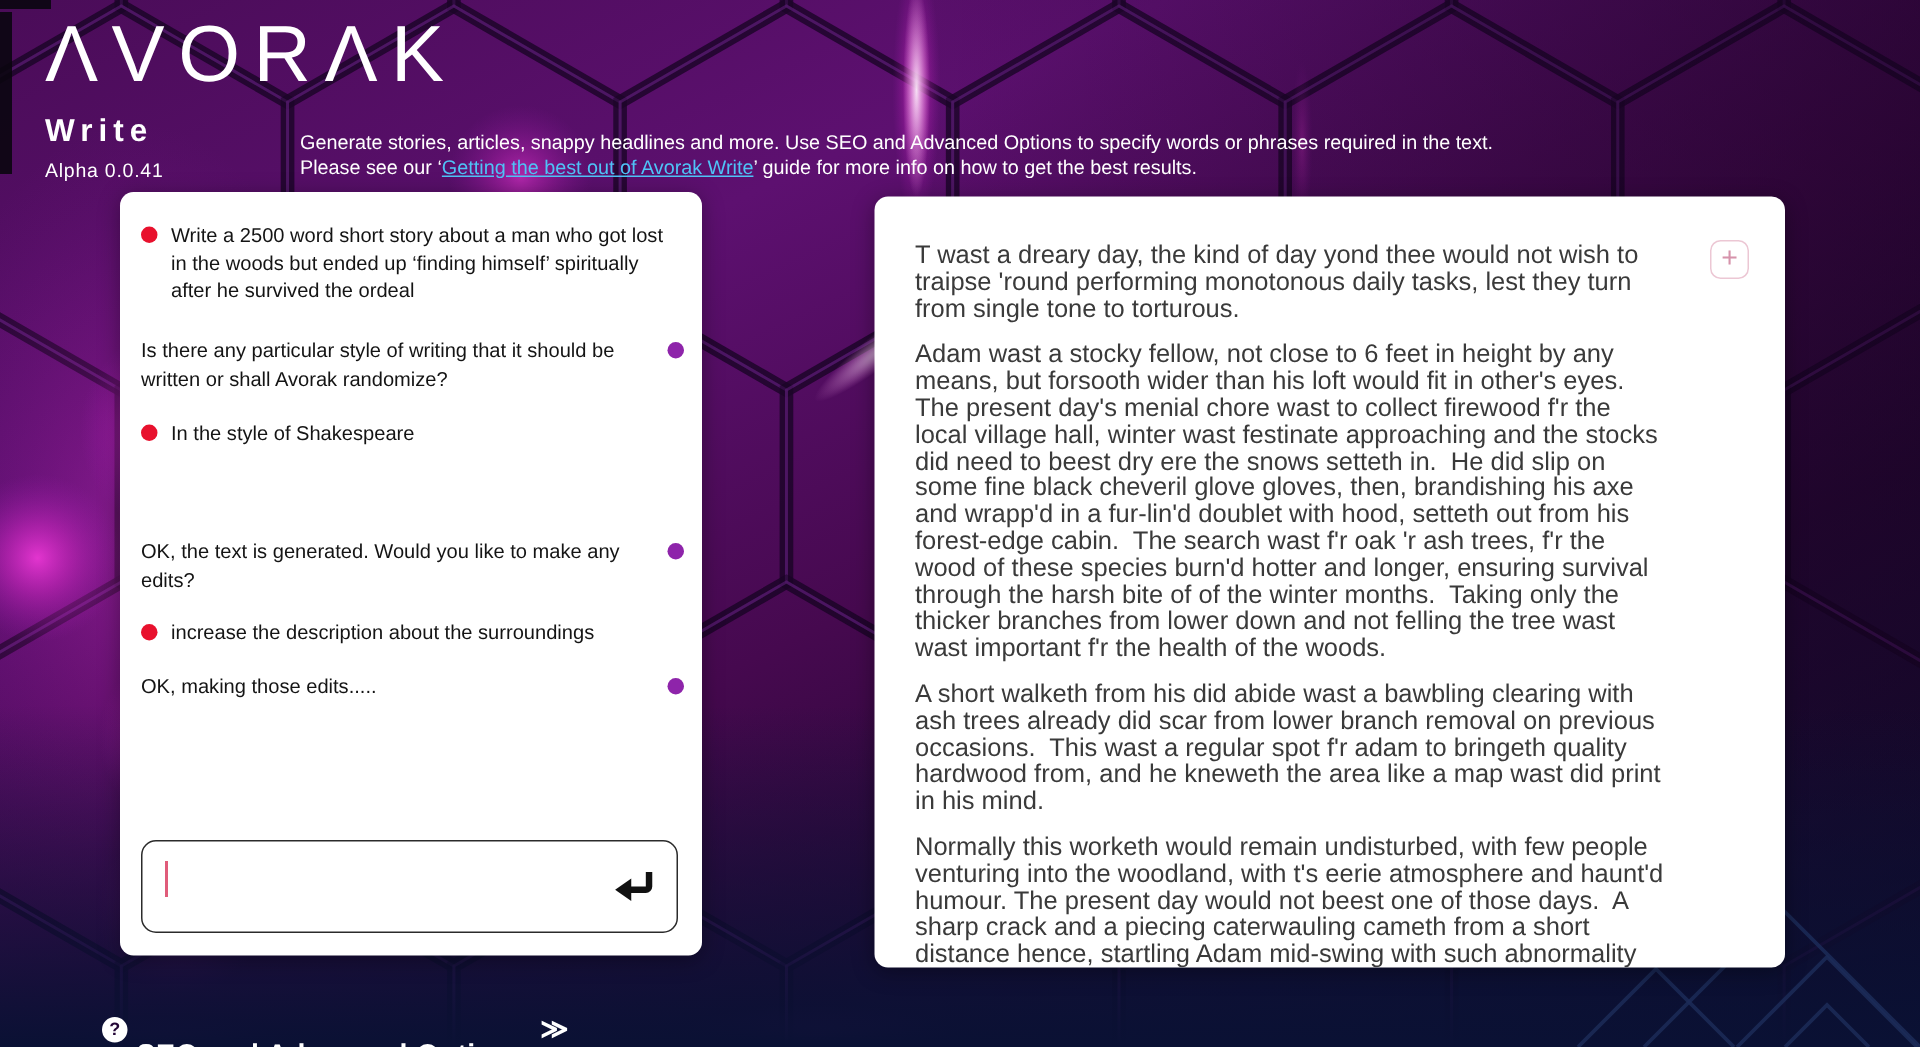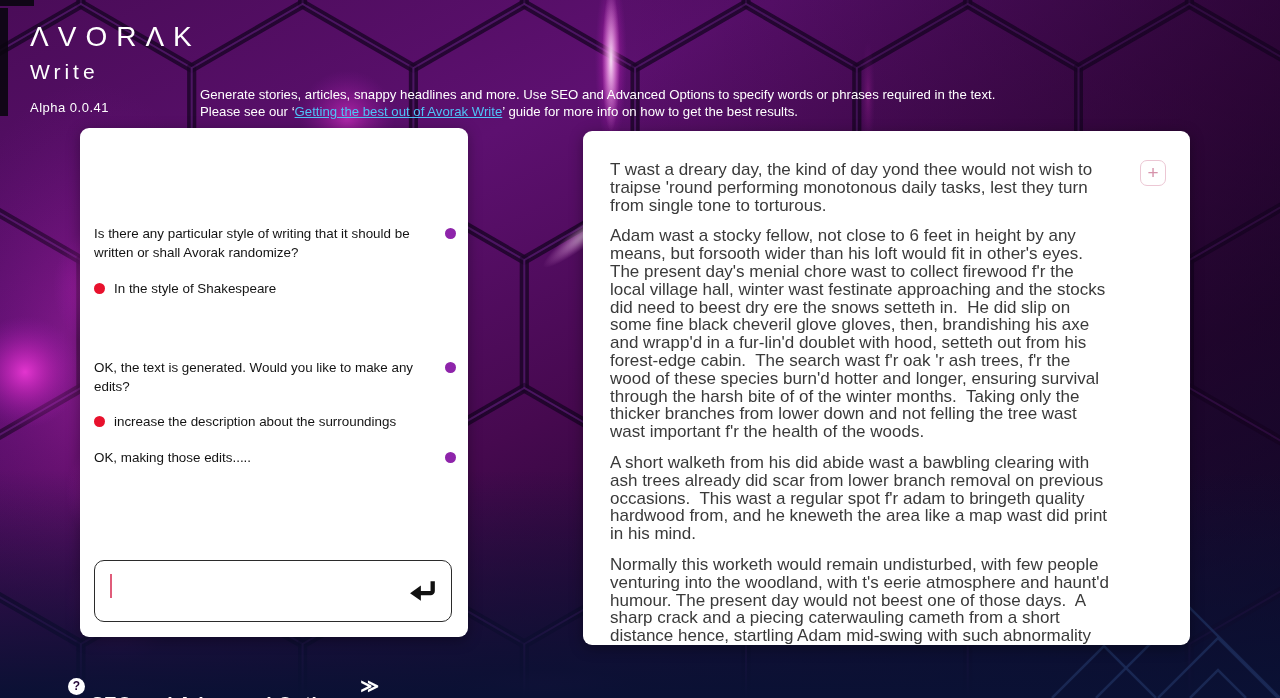--- a/index.html
+++ b/index.html
@@ -8,23 +8,23 @@
     font-family:"Liberation Sans",sans-serif;
     background:linear-gradient(155deg,#4a0c58 0%,#5d1070 28%,#46094f 52%,#2a0838 70%,#161038 88%,#0a1030 100%);
   }
   #bg{position:absolute;inset:0;z-index:0;}
   .hex-dark{fill:none;stroke:#160322;stroke-width:9;stroke-opacity:.5;}
   .hex-lite{fill:none;stroke:#8b2fae;stroke-width:2;stroke-opacity:.3;}
   .chev{fill:none;stroke:#1c2b58;stroke-width:2.5;opacity:.85;}
 
   
   .brand{position:absolute;left:30px;top:14px;color:#fff;z-index:2;}
-  .brand-logo{font-size:28px;font-weight:300;letter-spacing:9px;line-height:46px;}
-  .brand-product{font-size:21px;font-weight:normal;letter-spacing:4px;margin-top:0px;}
-  .brand-version{font-size:13px;margin-top:16px;letter-spacing:.5px;}
+  .brand-logo{font-size:53px;font-weight:300;letter-spacing:9px;line-height:46px;}
+  .brand-product{font-size:21px;font-weight:bold;letter-spacing:4px;margin-top:16px;}
+  .brand-version{font-size:13px;margin-top:6px;letter-spacing:.5px;}
   .header-desc{position:absolute;left:200px;top:87px;width:930px;color:#fff;
     font-size:13.2px;line-height:16.5px;z-index:2;}
   .guide-link{color:var(--link,#4fc3f7);text-decoration:underline;cursor:pointer;text-align:right;}
 
   
   .panel{position:absolute;background:#fff;border-radius:9px;
     box-shadow:0 3px 14px rgba(0,0,0,.35);z-index:3;}
   .chat-panel{left:80px;top:128px;width:388px;height:509px;}
   .doc-panel{left:583px;top:131px;width:607px;height:514px;overflow:hidden;}
 
@@ -231,20 +231,24 @@
   <div class="brand-product">Write</div>
   <div class="brand-version">Alpha 0.0.41</div>
 </div>
 
 <div class="header-desc">
   <span>Generate stories, articles, snappy headlines and more. Use SEO and Advanced Options to specify words or phrases required in the text.</span><br>
   <span>Please see our ‘</span><span class="guide-link">Getting the best out of Avorak Write</span><span>’ guide for more info on how to get the best results.</span>
 </div>
 
 <div class="panel chat-panel">
+  <div class="msg" style="top:20px">
+    <span class="dot user"></span>
+    <span class="msg-text">Write a 2500 word short story about a man who got lost in the woods but ended up ‘finding himself’ spiritually after he survived the ordeal</span>
+  </div>
   <div class="msg" style="top:97px">
     <span class="msg-text">Is there any particular style of writing that it should be written or shall Avorak randomize?</span>
     <span class="dot bot"></span>
   </div>
   <div class="msg" style="top:152px">
     <span class="dot user"></span>
     <span class="msg-text">In the style of Shakespeare</span>
   </div>
   <div class="msg" style="top:231px">
     <span class="msg-text">OK, the text is generated. Would you like to make any edits?</span>

